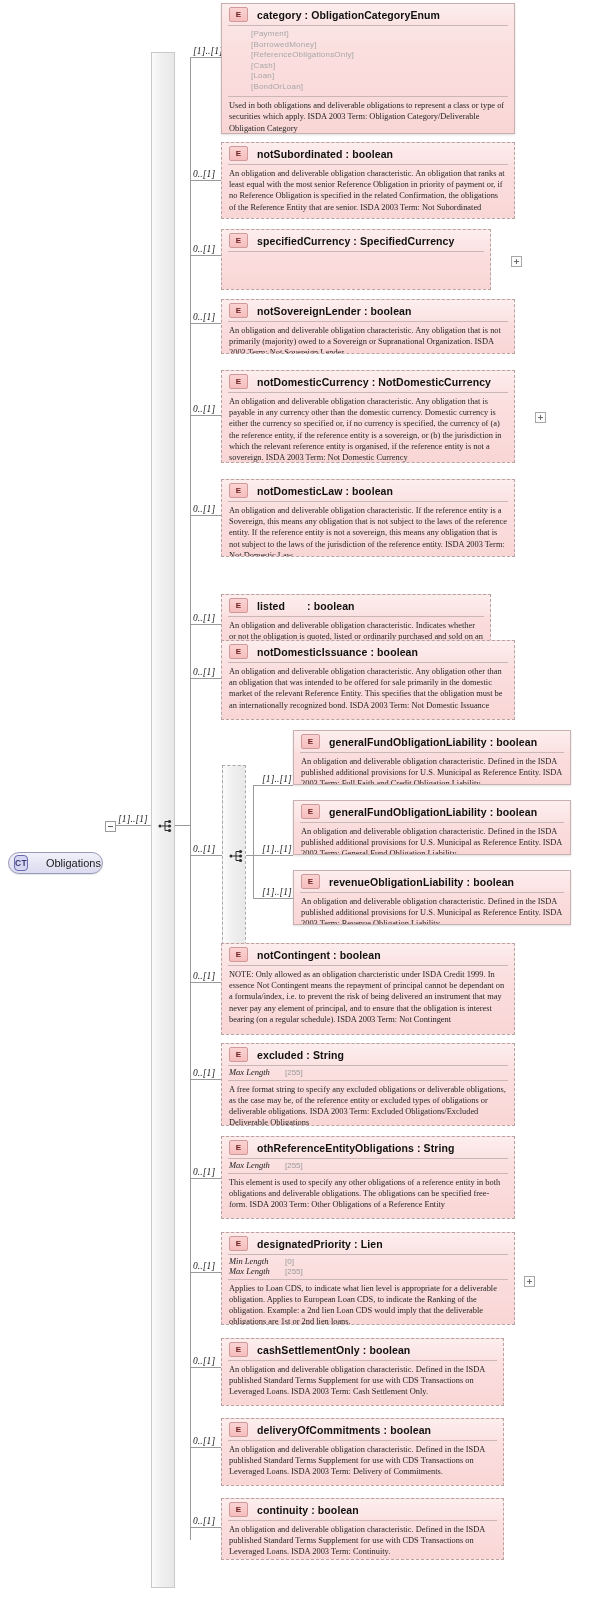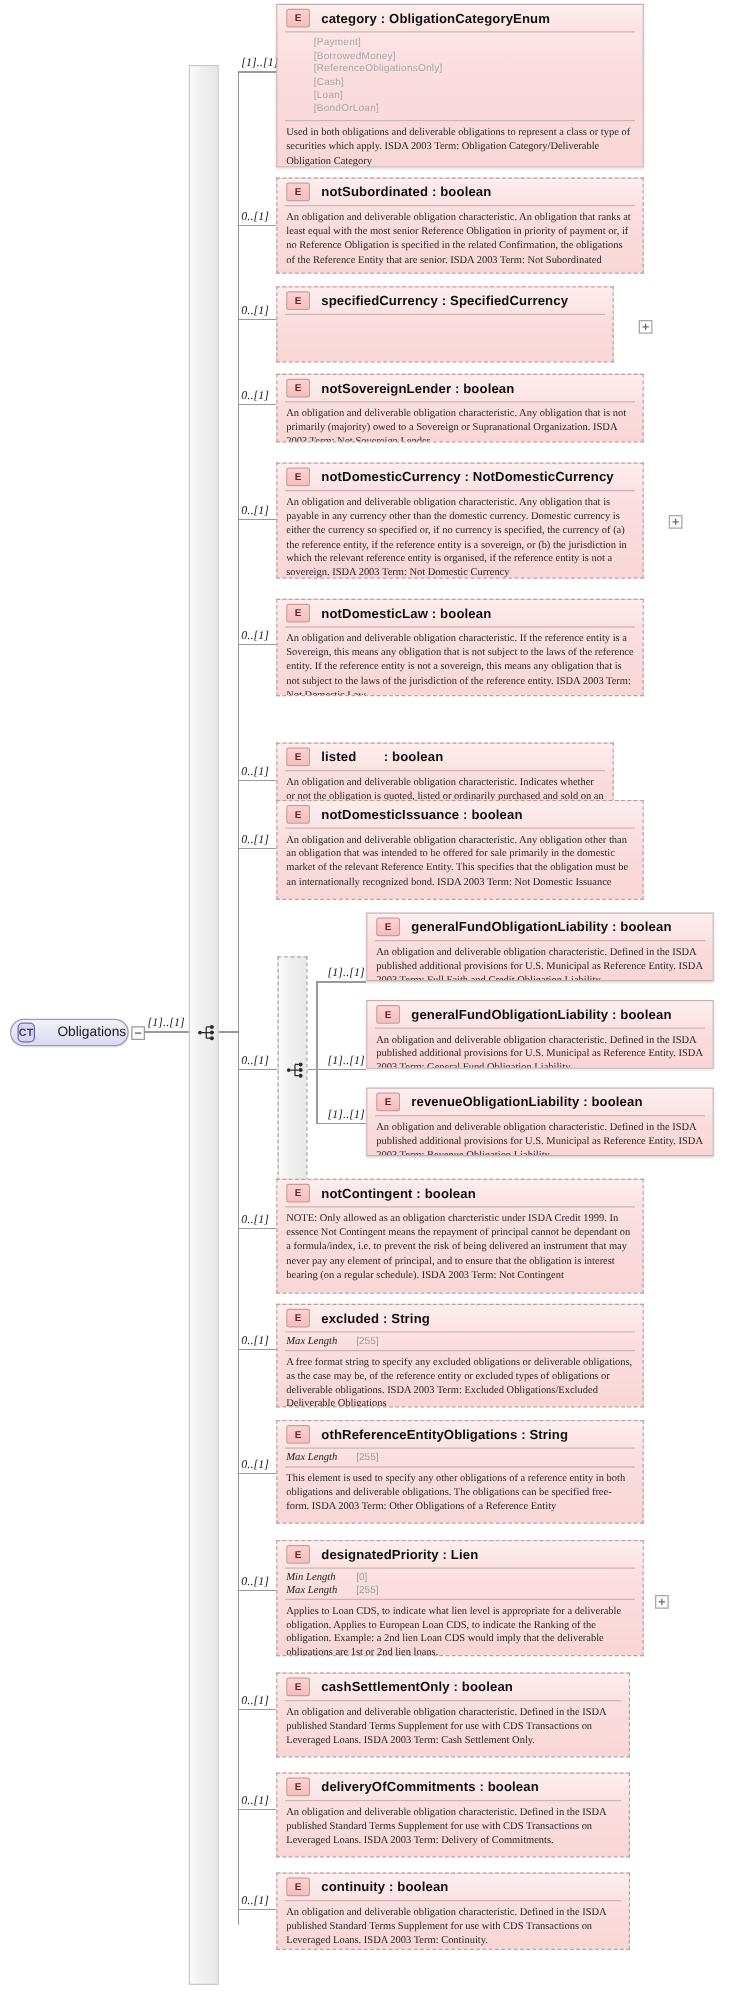--- a/index.html
+++ b/index.html
@@ -17,20 +17,21 @@
   .ct-node{
     position:absolute;
     display:flex;align-items:center;gap:18px;
     background:linear-gradient(to bottom,#f2f2fb 0%,#e4e4f4 55%,#dcdcf0 100%);
     border:1px solid #9a9ab8;
     border-radius:11px;
     height:22px;
     padding:0 12px 0 5px;
     box-sizing:border-box;
     box-shadow:0 1px 1px rgba(0,0,0,.10);
+    margin-top:37px;
   }
   .ct-badge{
     display:inline-flex;align-items:center;justify-content:center;
     width:22px;height:14px;
     border:1px solid #6a6ab0;border-radius:4px;
     background:#d6d6f2;
     font-size:8.5px;font-weight:bold;color:#3a3a72;letter-spacing:.3px;
   }
   .ct-label{font-size:11px;color:#1b1b1b;}
   .ct-toggle{

